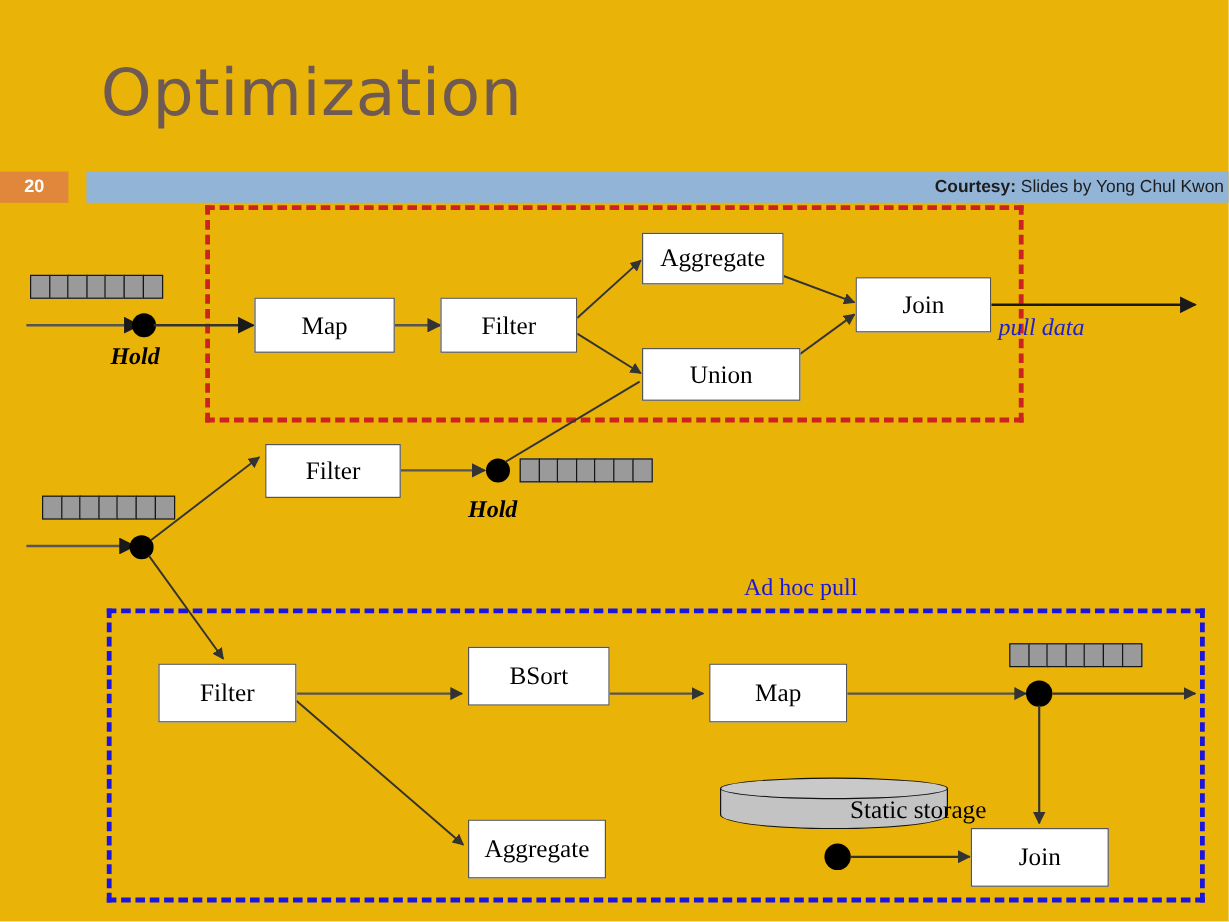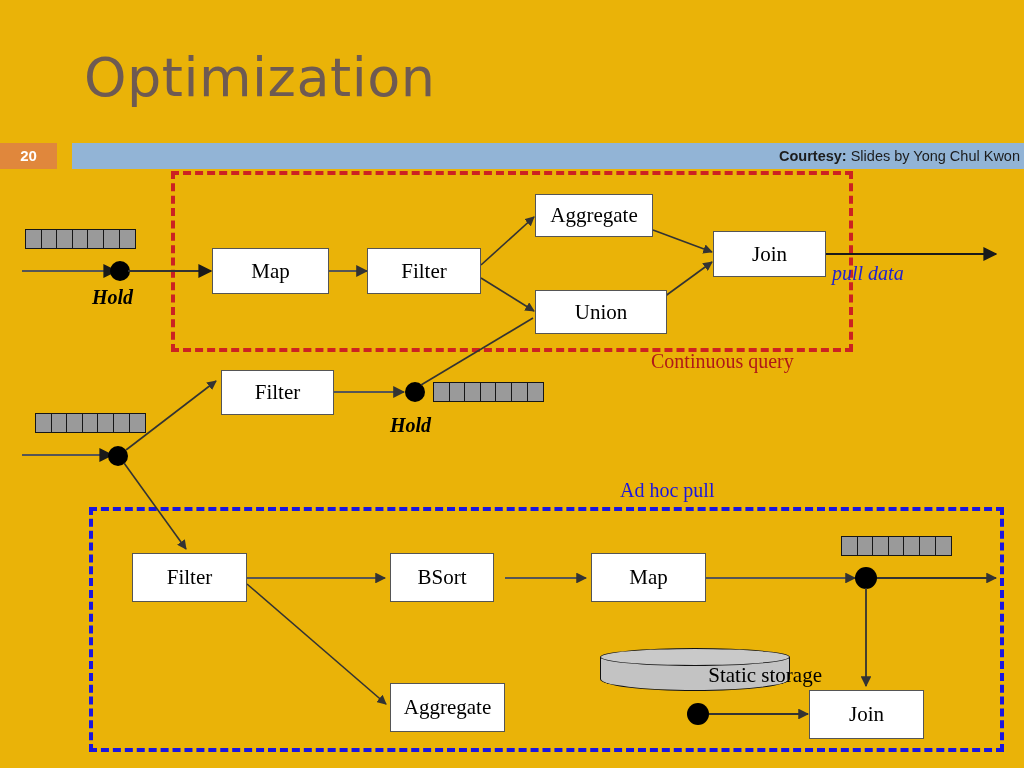--- a/index.html
+++ b/index.html
@@ -239,21 +239,20 @@
     </div>
     <div id="header-bar">
       <div id="courtesy">
         <span class="lbl">Courtesy:</span>
         <span>Slides by Yong Chul Kwon</span>
       </div>
     </div>
   </div>
 
   <div class="region-box" id="continuous-query-box"></div>
-  <div class="region-label" id="continuous-query-label">Continuous query</div>
 
   <div class="region-box" id="adhoc-query-box"></div>
   <div class="region-label" id="adhoc-query-label">Ad hoc pull</div>
 
   <svg id="wires" viewBox="0 0 1024 768">
     <defs>
       <marker id="arrow" viewBox="0 0 10 10" refX="9" refY="5" markerWidth="7" markerHeight="7" orient="auto-start-reverse">
         <path d="M 0 0 L 10 5 L 0 10 z" fill="#1a1a1a"></path>
       </marker>
       <marker id="arrowThin" viewBox="0 0 10 10" refX="9" refY="5" markerWidth="6" markerHeight="6" orient="auto-start-reverse">
@@ -354,21 +353,21 @@
 
   <div class="op-box" id="cq-map" style="left:212px; top:248px; width:117px; height:46px;">Map</div>
   <div class="op-box" id="cq-filter" style="left:367px; top:248px; width:114px; height:46px;">Filter</div>
   <div class="op-box" id="cq-aggregate" style="left:535px; top:194px; width:118px; height:43px;">Aggregate</div>
   <div class="op-box" id="cq-union" style="left:535px; top:290px; width:132px; height:44px;">Union</div>
   <div class="op-box" id="cq-join" style="left:713px; top:231px; width:113px; height:46px;">Join</div>
 
   <div class="op-box" id="mid-filter" style="left:221px; top:370px; width:113px; height:45px;">Filter</div>
 
   <div class="op-box" id="ah-filter" style="left:132px; top:553px; width:115px; height:49px;">Filter</div>
-  <div class="op-box" id="ah-bsort" style="left:390px; top:553px; width:104px; height:49px;">BSort</div>
+  <div class="op-box" id="ah-bsort" style="left:390px; top:539px; width:118px; height:49px;">BSort</div>
   <div class="op-box" id="ah-map" style="left:591px; top:553px; width:115px; height:49px;">Map</div>
   <div class="op-box" id="ah-aggregate" style="left:390px; top:683px; width:115px; height:49px;">Aggregate</div>
   <div class="op-box" id="ah-join" style="left:809px; top:690px; width:115px; height:49px;">Join</div>
 
   <div id="static-storage">
     <div class="cyl-body"></div>
     <div class="cyl-top"></div>
     <div class="cyl-label">Static storage</div>
   </div>
 

